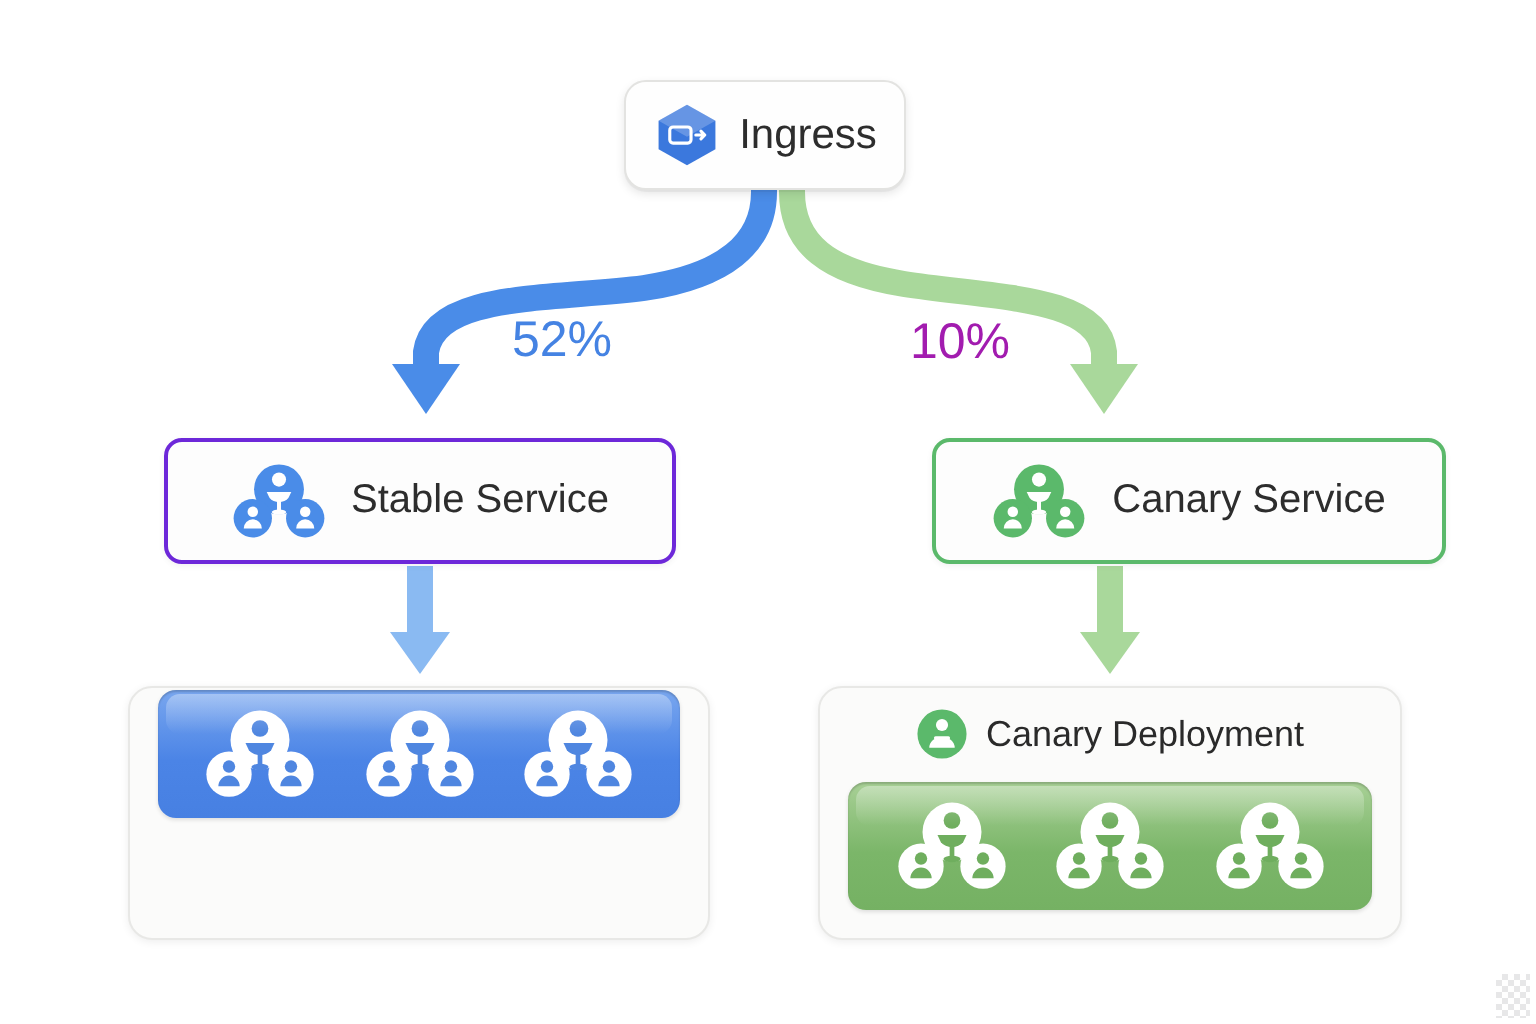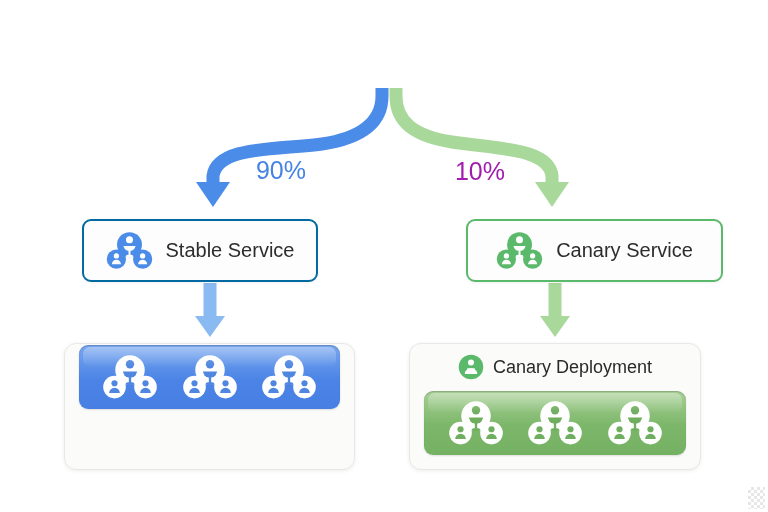--- a/index.html
+++ b/index.html
@@ -19,21 +19,21 @@
     box-shadow:0 2px 5px rgba(0,0,0,.10), 0 1px 0 rgba(0,0,0,.04);
     gap:10px;background:#fefefe;
   }
   .ingress .label{font-size:21px;font-weight:500;color:#2d2d2d;}
   
   .service{
     top:219px;height:63px;border-radius:9px;gap:13px;
     background:#fdfdfd;box-shadow:0 1px 3px rgba(0,0,0,.06);
   }
   .service .label{font-size:20px;font-weight:500;color:#2d2d2d;}
-  .service.stable{left:82px;width:236px;border:2px solid #0369a1;}
+  .service.stable{left:82px;width:256px;border:2px solid #6d28d9;}
   .service.canary{left:430px;width:257px;border:2px solid #5bb96b;margin-left:36px;}
   
   .pct{position:absolute;width:84px;text-align:center;font-size:25px;font-weight:500;z-index:2;}
   .pct.stable{left:239px;top:156px;color:#4583e3;}
   .pct.canary{left:438px;top:157px;color:#a21caf;}
   
   .card{
     position:absolute;top:343px;height:127px;box-sizing:border-box;
     background:#fbfbfa;border:1px solid #e8e8e6;border-radius:12px;
     box-shadow:0 1px 4px rgba(0,0,0,.07);z-index:2;
@@ -118,22 +118,28 @@
     <g>
       <rect x="203.5" y="283" width="13" height="34" fill="#8abaf2"></rect>
       <polygon points="195,316 225,316 210,337" fill="#8abaf2"></polygon>
     </g>
     <g>
       <rect x="548.5" y="283" width="13" height="34" fill="#a9d89b"></rect>
       <polygon points="540,316 570,316 555,337" fill="#a9d89b"></polygon>
     </g>
   </svg>
 
+  <div class="node ingress">
+    <svg class="ic ic-ingress" width="33" height="33">
+        <use href="#sym-hex"></use>
+      </svg>
+    <span class="label">Ingress</span>
+  </div>
 
-  <div class="pct stable">90%</div>
+  <div class="pct stable">52%</div>
   <div class="pct canary">10%</div>
 
   <div class="node service stable">
     <svg class="ic ic-svc-blue" width="47" height="40">
         <use href="#sym-trefoil"></use>
       </svg>
     <span class="label">Stable Service</span>
   </div>
   <div class="node service canary">
     <svg class="ic ic-svc-green" width="47" height="40">

